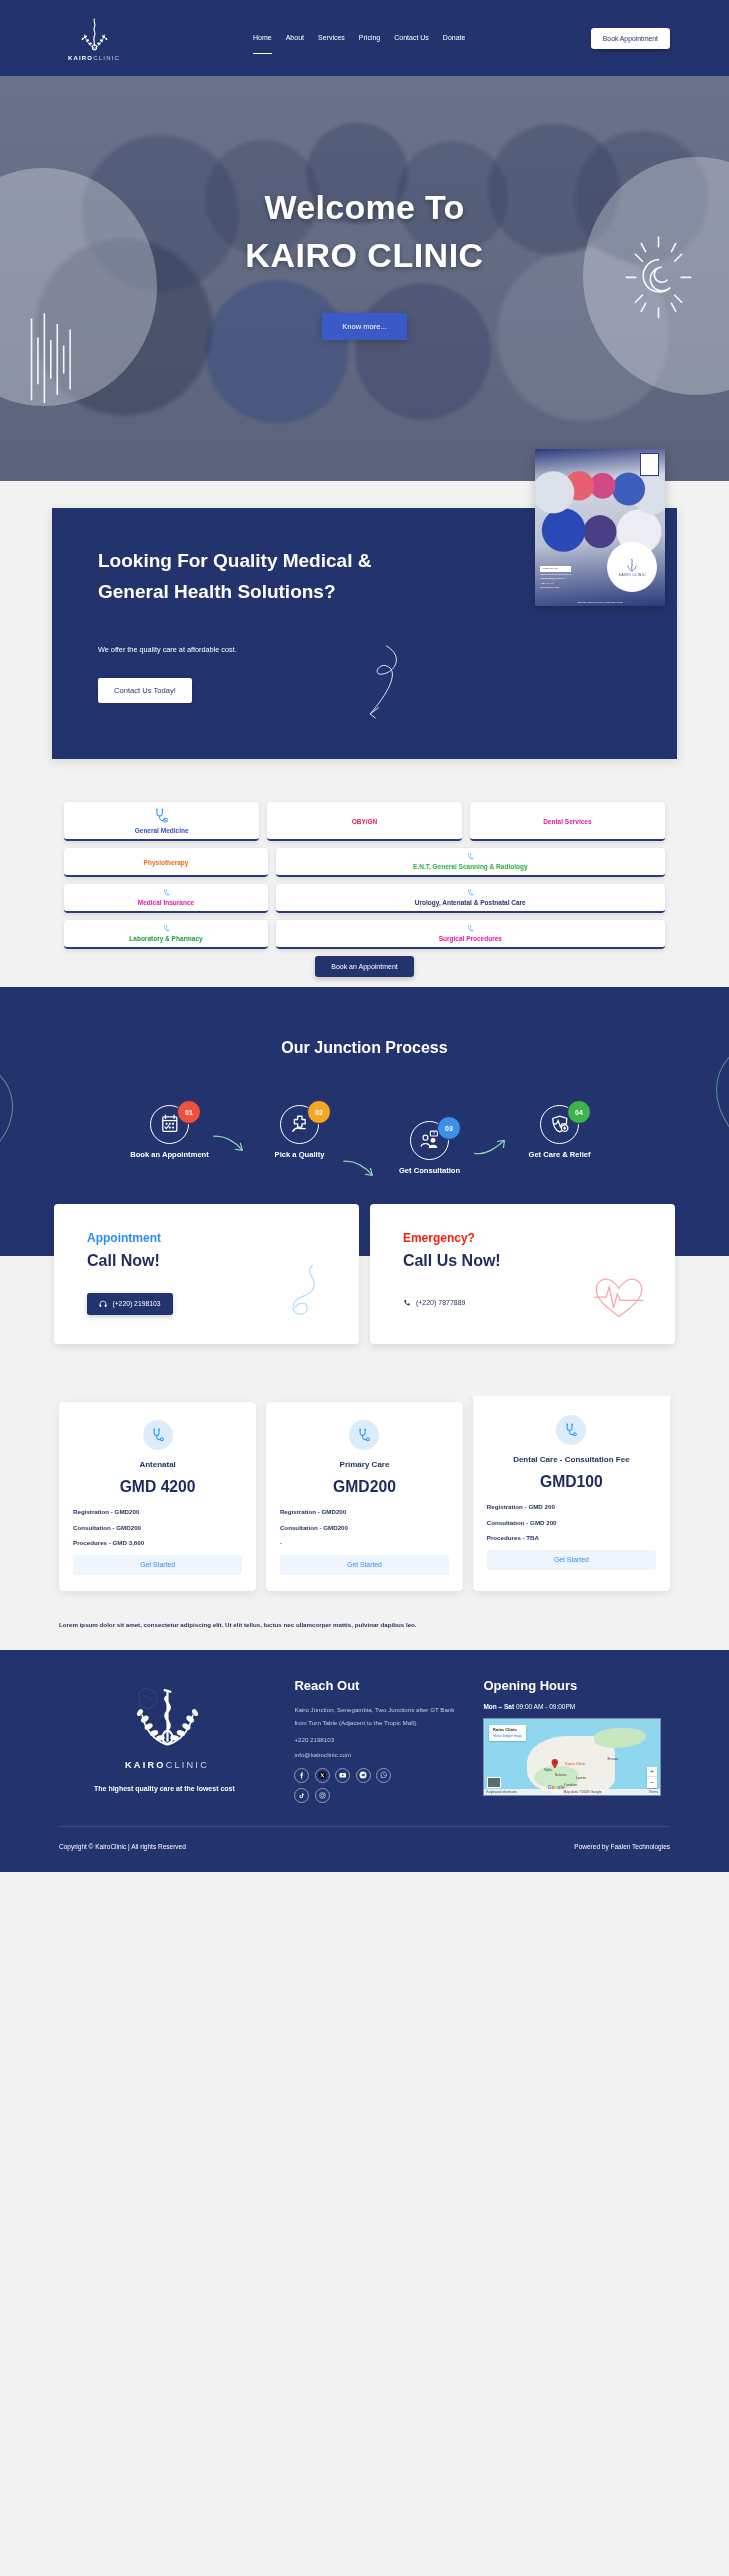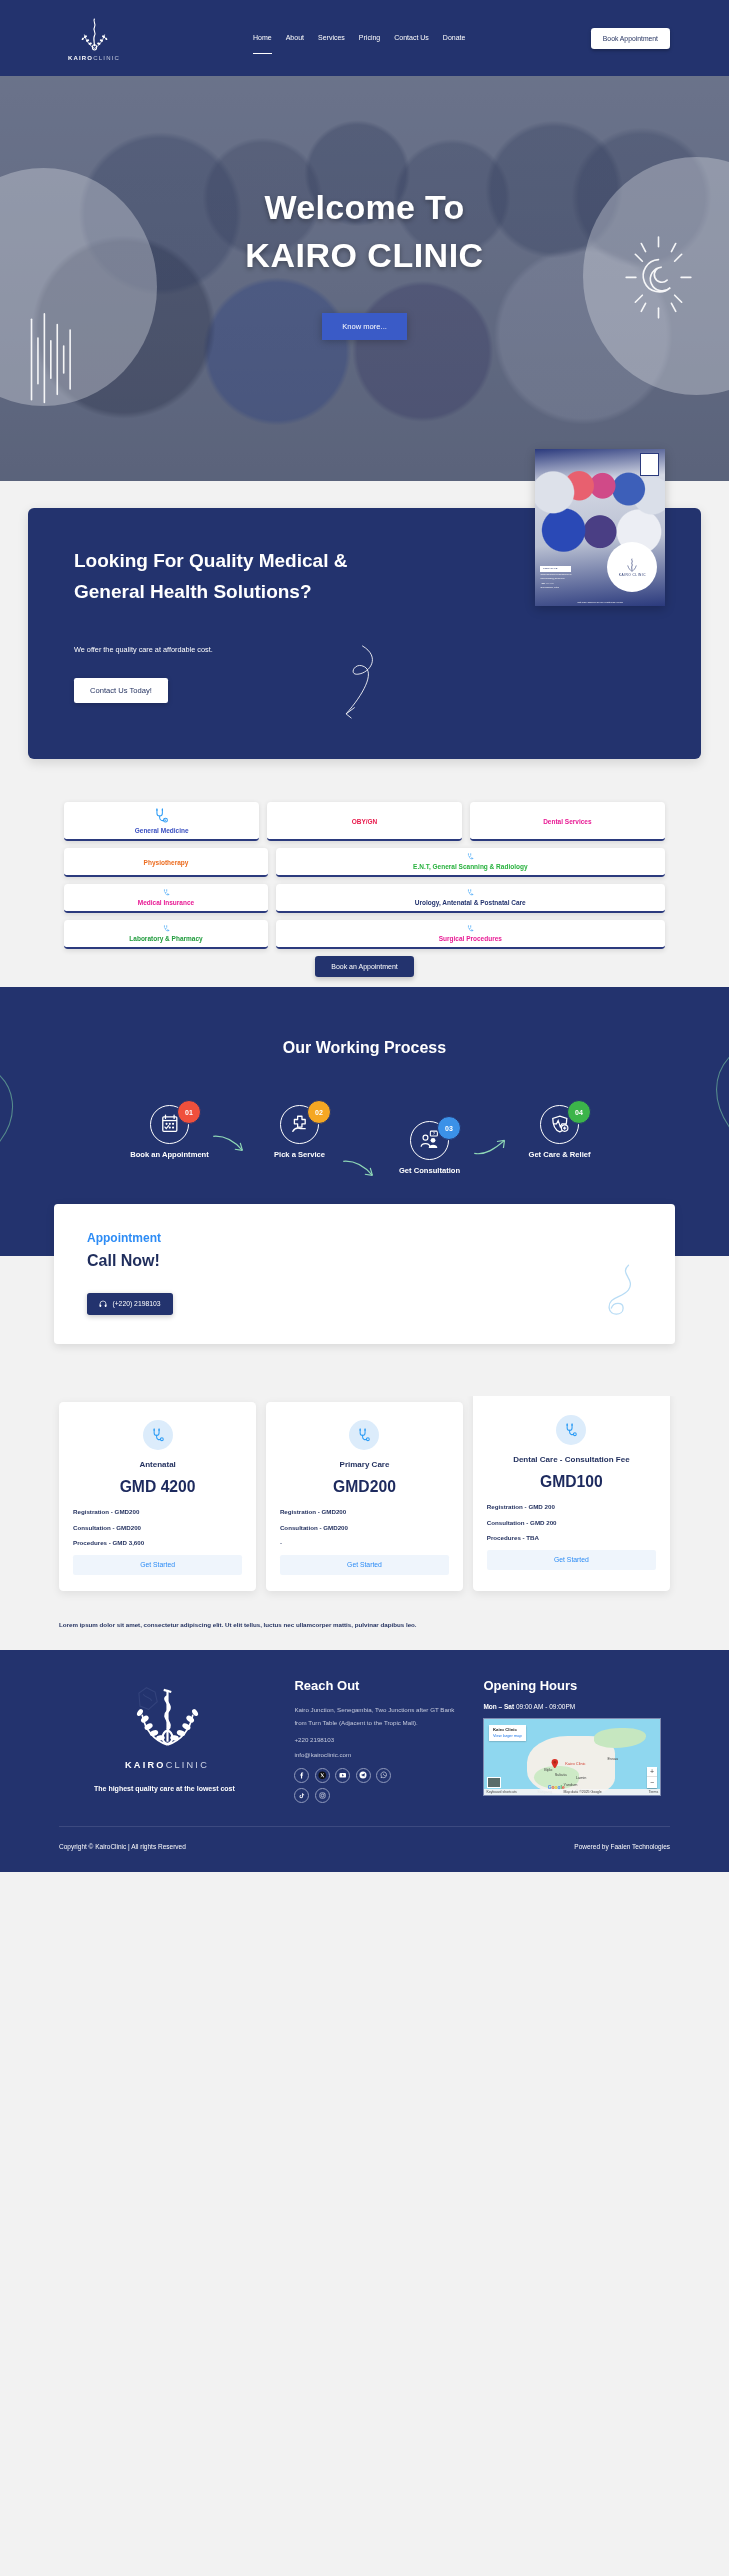--- a/index.html
+++ b/index.html
@@ -93,22 +93,22 @@
   }
   .hero-btn {
     margin-top: 39px; background: #3a5bc7; color: #fff; border: none;
     padding: 9.2px 20.5px; font-size: 7.6px; cursor: pointer;
     box-shadow: 0 2.2px 7.6px rgba(0,0,0,.25);
   }
 
   
   .quality-wrap { position: relative; background: #f2f2f2; padding: 27px 0 16px; }
   .quality {
-    position: relative; margin: 0 28px; background: #23336e;
-    border-radius: 6px; min-height: 251px; padding: 38px 0 0 46px;
+    position: relative; margin: 0 52px; background: #23336e;
+    border-radius: 0; min-height: 251px; padding: 38px 0 0 46px;
     box-shadow: 0 3.2px 10.8px rgba(0,0,0,.12);
   }
   .quality h2 { color: #fff; font-size: 19px; line-height: 1.62; font-weight: bold; max-width: 335px; }
   .quality .sub { color: #fff; font-size: 7.3px; margin-top: 37px; }
   .quality .arrow { position: absolute; left: 302px; top: 135px; }
   .quality .btn {
     display: inline-block; margin-top: 24px; background: #fff; color: #1f2d5c;
     border: none; border-radius: 2.2px; padding: 8px 16px; font-size: 7.6px; cursor: pointer;
     box-shadow: 0 1.6px 4.9px rgba(0,0,0,.18);
   }
@@ -544,21 +544,21 @@
   </div>
 
   <div class="process">
     <svg class="proc-swirl-l" width="38" height="97" viewBox="0 0 70 180">
       <path d="M-10 20 C40 50 46 110 6 160" stroke="#7fd4a5" stroke-width="2" fill="none"></path>
       <circle cx="-4" cy="22" r="7" fill="#7fd4a5" opacity=".7"></circle>
     </svg>
     <svg class="proc-swirl-r" width="38" height="108" viewBox="0 0 70 200">
       <path d="M74 20 C28 58 30 118 70 168" stroke="#7fd4a5" stroke-width="2" fill="none"></path>
     </svg>
-    <h2>Our Working Process</h2>
+    <h2>Our Junction Process</h2>
     <div class="proc-steps">
 
       <div class="proc-step">
         <div class="proc-icon-wrap">
           <div class="proc-circle">
             <svg width="21.6" height="21.6" viewBox="0 0 40 40">
               <rect x="7" y="7" width="26" height="27" rx="2" stroke="#fff" stroke-width="2.4" fill="none"></rect>
               <path d="M7 14 L33 14" stroke="#fff" stroke-width="2.4"></path>
               <path d="M12 4 L12 10 M28 4 L28 10" stroke="#fff" stroke-width="2.4" stroke-linecap="round"></path>
               <circle cx="14" cy="20" r="2" fill="#fff"></circle>
@@ -581,21 +581,21 @@
       <div class="proc-step">
         <div class="proc-icon-wrap">
           <div class="proc-circle">
             <svg width="21.6" height="21.6" viewBox="0 0 40 40">
               <path d="M16 6 h8 v6 h6 v8 h-6 v6 h-8 v-6 h-6 v-8 h6 z" stroke="#fff" stroke-width="2.4" fill="none" stroke-linejoin="round"></path>
               <path d="M7 34 C11 27 17 27 22 29 L30 29" stroke="#fff" stroke-width="2.4" fill="none" stroke-linecap="round"></path>
             </svg>
           </div>
           <div class="proc-badge" style="background:#f5a723">02</div>
         </div>
-        <div class="proc-label">Pick a Service</div>
+        <div class="proc-label">Pick a Quality</div>
         <svg class="proc-arrow proc-a2" width="38" height="27" viewBox="0 0 70 50">
           <path d="M4 8 C28 6 44 18 58 34" stroke="#8fd8b6" stroke-width="2.2" fill="none"></path>
           <path d="M58 34 L44 32 M58 34 L54 20" stroke="#8fd8b6" stroke-width="2.2" fill="none"></path>
         </svg>
       </div>
 
       <div class="proc-step">
         <div class="proc-icon-wrap">
           <div class="proc-circle">
             <svg width="21.6" height="21.6" viewBox="0 0 40 40">
@@ -647,20 +647,34 @@
             <rect x="1" y="9" width="3.4" height="5" rx="1.3" fill="#fff"></rect>
             <rect x="11.6" y="9" width="3.4" height="5" rx="1.3" fill="#fff"></rect>
           </svg>
           <span>(+220) 2198103</span>
         </button>
         <svg class="cc-deco" width="49" height="59" viewBox="0 0 90 110">
           <path d="M58 6 C40 22 72 32 58 52 C46 68 20 64 22 86 C24 102 48 100 48 86 C48 74 30 74 26 86" stroke="#b8dcf5" stroke-width="2.4" fill="none" stroke-linecap="round"></path>
         </svg>
       </div>
 
+      <div class="cc">
+        <div class="t1" style="color:#f5200a">Emergency?</div>
+        <div class="t2">Call Us Now!</div>
+        <div class="cc-phone-plain">
+          <svg width="7.6" height="7.6" viewBox="0 0 16 16">
+            <path d="M3 2 L6 2 L7.2 5.4 L5.6 6.6 C6.4 8.6 7.4 9.6 9.4 10.4 L10.6 8.8 L14 10 L14 13 C8 14 2 8 3 2 Z" fill="#1f2d5c"></path>
+          </svg>
+          <span>(+220) 7877889</span>
+        </div>
+        <svg class="cc-deco" width="54" height="49" viewBox="0 0 100 90">
+          <path d="M50 82 C22 62 8 48 8 32 C8 18 20 10 32 14 C40 17 46 24 50 30 C54 24 60 17 68 14 C80 10 92 18 92 32 C92 48 78 62 50 82 Z" stroke="#f5a8a8" stroke-width="2.4" fill="none"></path>
+          <path d="M4 46 h22 l6 -18 l8 38 l7 -26 l5 12 h42" stroke="#f5a8a8" stroke-width="2.4" fill="none" stroke-linecap="round"></path>
+        </svg>
+      </div>
 
     </div>
   </div>
 
   <div class="pricing">
     <div class="sec-title">Our Price Listing</div>
     <div class="price-grid">
 
       <div class="pcard">
         <div class="pc-icon">

